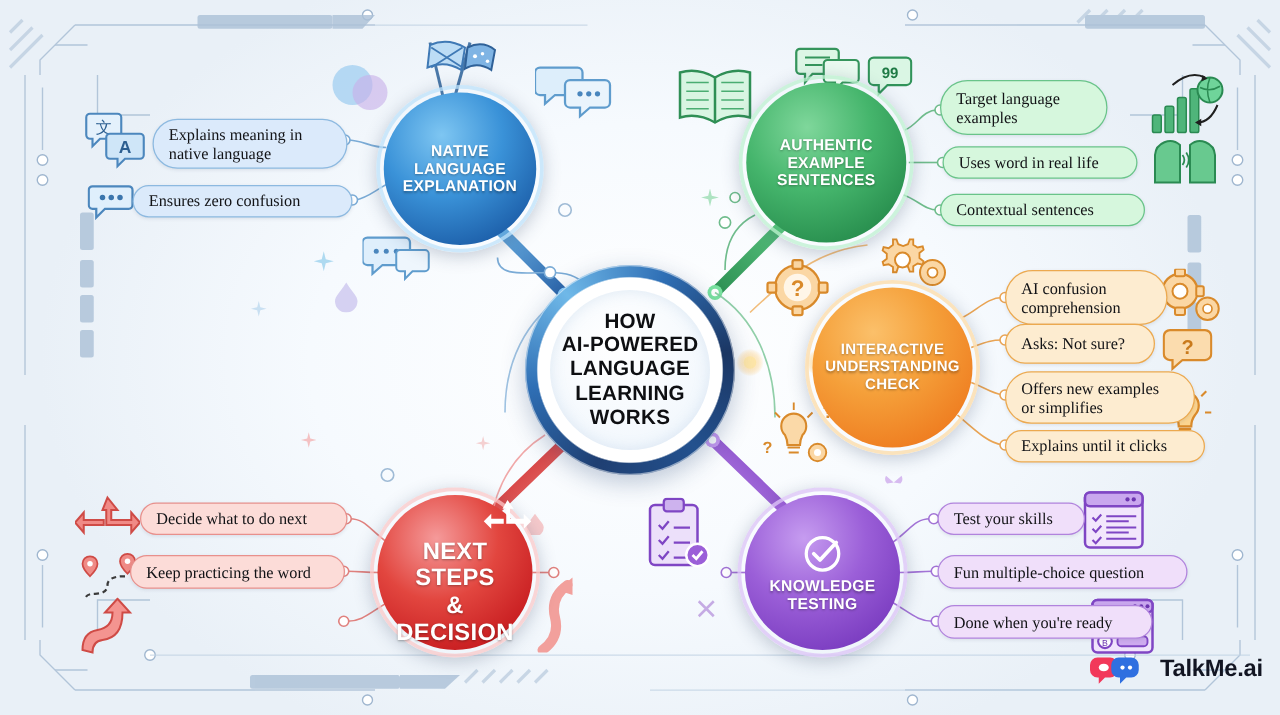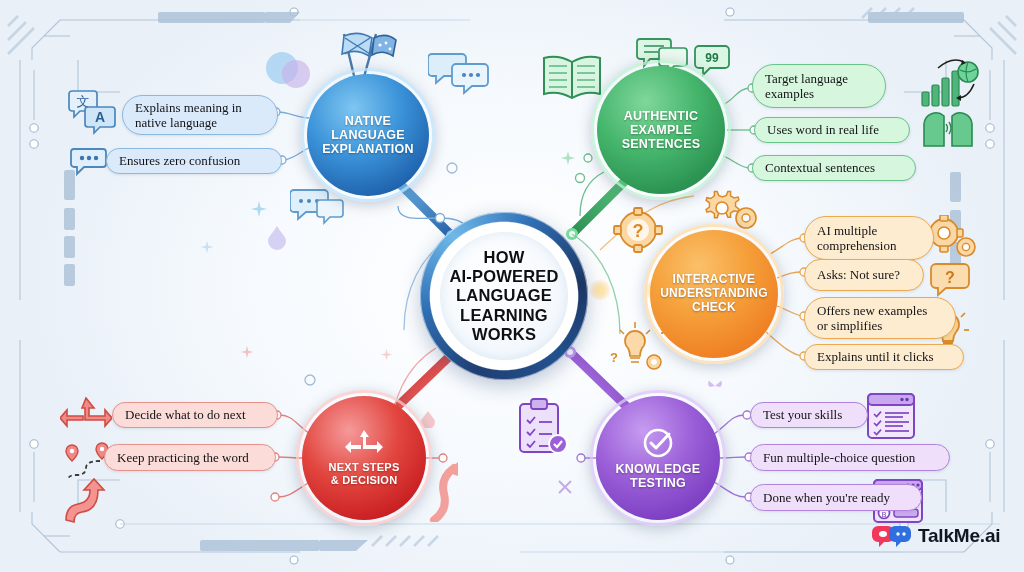--- a/index.html
+++ b/index.html
@@ -64,21 +64,21 @@
   #n-inter{left:650px;top:230px;width:128px;height:128px;
     background:radial-gradient(circle at 38% 28%,#fbc06a 0%,#f5a03a 40%,#ef7f22 78%,#e0690f 100%);
     font-size:12px;}
   #n-inter .ring{border-color:rgba(252,222,176,.85);}
   #n-know{left:596px;top:396px;width:124px;height:124px;
     background:radial-gradient(circle at 38% 28%,#c69cf0 0%,#9b5fd8 42%,#7d3fc2 78%,#6a2eae 100%);
     font-size:12.5px;}
   #n-know .ring{border-color:rgba(221,197,246,.78);}
   #n-next{left:302px;top:396px;width:124px;height:124px;
     background:radial-gradient(circle at 38% 28%,#f59a9a 0%,#e2463f 42%,#c91f22 78%,#a61418 100%);
-    font-size:11px;}
+    font-size:19px;align-items:flex-end;}
   #n-next .ring{border-color:rgba(250,200,200,.75);}
 
   
   .pill{
     position:absolute;display:flex;align-items:center;
     border-radius:22px;border:1.4px solid;
     font-size:13px;color:#121316;line-height:1.18;
     padding:9px 12px;box-sizing:border-box;
     box-shadow:0 1px 3px rgba(60,80,110,.13);
     background:#fff;
@@ -88,21 +88,21 @@
   .pill.green{background:#d6f7dd;border-color:#69c489;}
   .pill.orange{background:#fdecd0;border-color:#eca94f;}
   .pill.purple{background:#f0dffa;border-color:#b183dd;}
   .pill.red  {background:#fcdcd8;border-color:#e8908c;}
 
   
   .deco{position:absolute;pointer-events:none;}
   .sparkle{position:absolute;pointer-events:none;}
 
   
-  #logo{position:absolute;left:872px;top:524px;display:flex;align-items:center;gap:6px;}
+  #logo{position:absolute;left:872px;top:524px;display:flex;align-items:center;gap:16px;}
   #logo .word{font-size:19px;font-weight:bold;color:#121522;letter-spacing:-.2px;}
 </style>
 </head>
 <body>
 
 <div id="stage">
 
   <svg class="frame-svg" viewBox="0 0 1024 572">
     <g stroke="#a9bed4" stroke-width="1.1" fill="none" opacity=".85">
       <path d="M60 20 H300"></path>
@@ -621,21 +621,21 @@
 examples</span>
   </div>
   <div class="pill green" style="left:754px;top:117px;width:156px;height:26px;">
     <span>Uses word in real life</span>
   </div>
   <div class="pill green" style="left:752px;top:155px;width:164px;height:26px;">
     <span>Contextual sentences</span>
   </div>
 
   <div class="pill orange" style="left:804px;top:216px;width:130px;height:44px;">
-    <span style="white-space:pre-line;">AI multiple
+    <span style="white-space:pre-line;">AI confusion
 comprehension</span>
   </div>
   <div class="pill orange" style="left:804px;top:259px;width:120px;height:32px;">
     <span>Asks: Not sure?</span>
   </div>
   <div class="pill orange" style="left:804px;top:297px;width:152px;height:42px;">
     <span style="white-space:pre-line;">Offers new examples
 or simplifies</span>
   </div>
   <div class="pill orange" style="left:804px;top:344px;width:160px;height:26px;">

